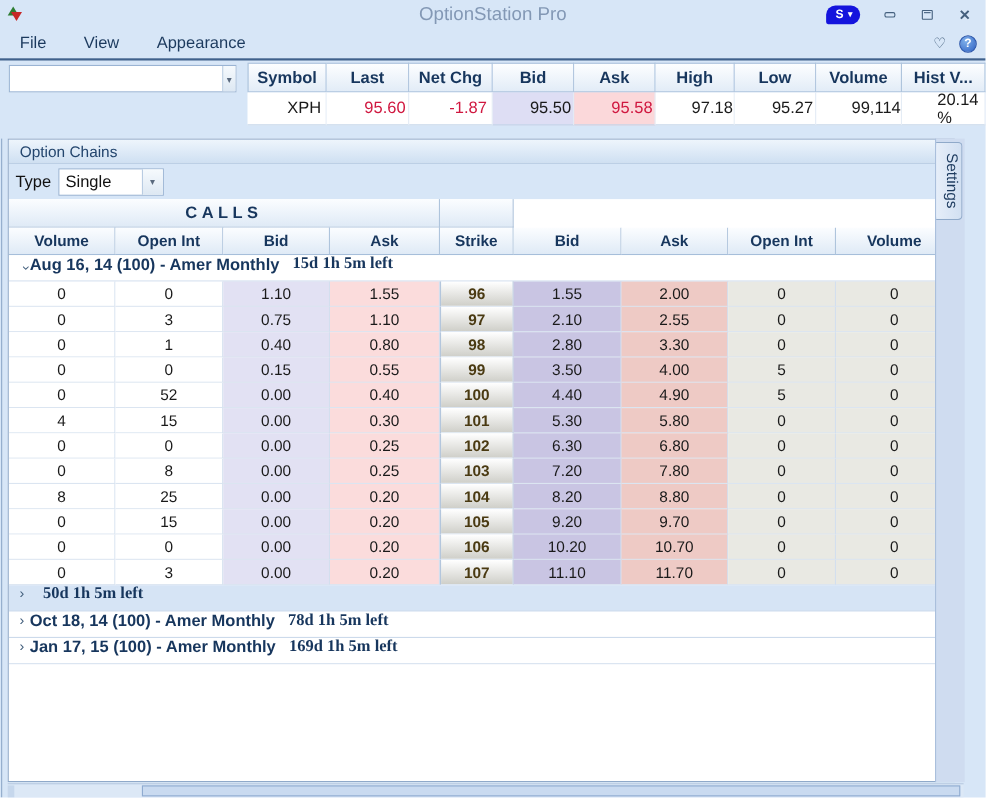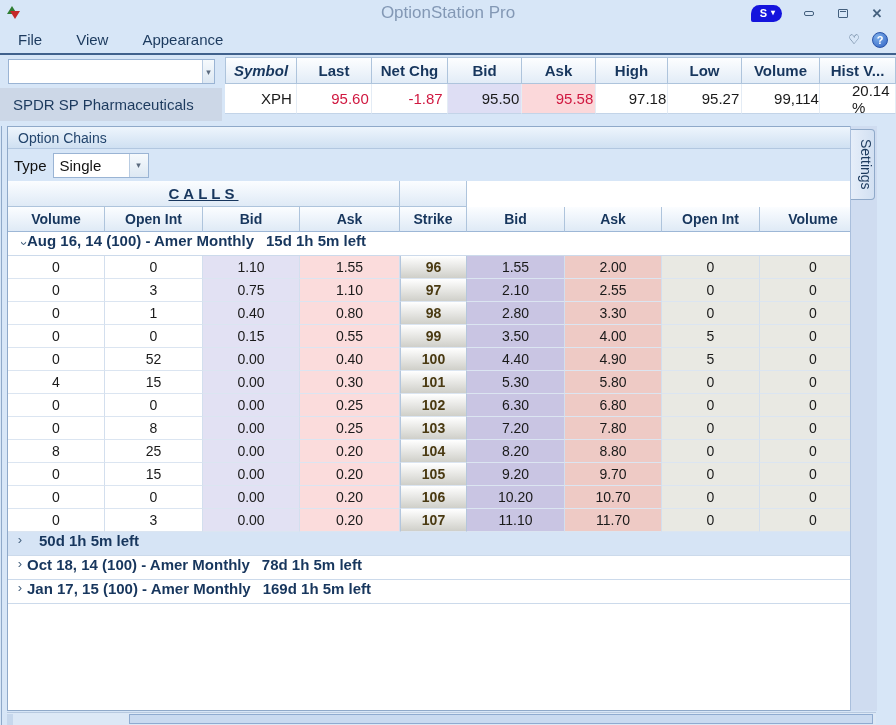--- a/index.html
+++ b/index.html
@@ -48,21 +48,21 @@
      font-family:"Liberation Sans", sans-serif; background:transparent; }
   .combo .arrow-btn { width:19px; border-left:1px solid #b9cce2; background:linear-gradient(#f6fafd,#dde8f3);
      color:#5a6a7e; font-size:9px; display:flex; align-items:center; justify-content:center; }
   .desc-strip { position:absolute; left:0; top:33px; width:222px; height:33px; background:#ccd7e7;
      display:flex; align-items:center; padding-left:13px; color:#1c3a5e; font-size:15px; }
 
   .quote-table { position:absolute; left:225px; top:2px;
      display:grid; grid-template-columns:72px 75px 76px 74px 74px 72px 74px 78px 76px; }
   .qh { height:27px; background:linear-gradient(#fdfeff,#e2ecf7); border:1px solid #aec4dc; border-left:none;
      display:flex; align-items:center; justify-content:center; font-weight:bold; font-size:15px; color:#17365d; }
-  .qh:first-child { border-left:1px solid #aec4dc;font-style:italic; }
+  .qh:first-child { border-left:1px solid #aec4dc; }
   .qv { height:30px; background:#fff; border-bottom:1px solid #c3d4e8; border-right:1px solid #e4ecf5;
      display:flex; align-items:center; justify-content:center; font-size:15px; color:#1a1a1a;padding-left:32px; }
   .qv:first-child { border-left:1px solid #e4ecf5; }
   .neg { color:#d01840; }
   .bg-qbid { background:#dedef4; }
   .bg-qask { background:#fbd8da; }
 
   
   .chains-panel { position:absolute; left:0; top:126px; width:877px; bottom:0;padding-left:34px; }
   .panel-inner { position:absolute; left:7px; top:0; width:861px; bottom:14px;
@@ -73,35 +73,35 @@
   .type-row { height:32px; background:#d7e6f7; display:flex; align-items:center; padding-left:6px;
      font-size:15px; color:#111; flex:0 0 auto; }
   .type-combo { width:96px; height:25px; background:#fff; border:1px solid #9ab4d4; margin-left:6px;
      display:flex; align-items:center; }
   .type-combo .val { flex:1; padding-left:6px; font-size:15px; color:#111; }
   .type-combo .arrow-btn { width:19px; height:100%; border-left:1px solid #b9cce2;
      background:linear-gradient(#f6fafd,#dde8f3); color:#5a6a7e; font-size:9px;
      display:flex; align-items:center; justify-content:center; }
 
   .grid9 { display:grid; grid-template-columns:97px 98px 97px 100px 67px 98px 97px 98px 107px; }
-  .group-row { display:grid; grid-template-columns:392px 67px 400px; flex:0 0 auto;text-decoration:underline; }
+  .group-row { display:grid; grid-template-columns:392px 67px 400px; flex:0 0 auto; }
   .group-cell { height:26px; background:linear-gradient(#fbfdff,#dfeaf6); border-right:1px solid #aec4dc;
      border-bottom:1px solid #aec4dc; display:flex; align-items:center; justify-content:center;
      font-weight:bold; font-size:15px; letter-spacing:4px; color:#17365d; }
   .col-row { flex:0 0 auto; }
   .ch { height:25px; background:linear-gradient(#fbfdff,#dfeaf6); border-right:1px solid #aec4dc;
      border-bottom:1px solid #9db7d6; display:flex; align-items:center; justify-content:center;
      font-weight:bold; font-size:14px; color:#17365d; }
 
   .exp-row { height:24px; display:flex; padding-left:5px;
      border-bottom:1px solid #ccdaeb; font-weight:bold; font-size:15px; color:#17365d; background:#fff; flex:0 0 auto; }
   .exp-row.selected { background:#d6e4f5; }
   .chev { width:14px; color:#44607e; font-weight:normal; font-size:13px; display:inline-flex; justify-content:center; }
   .chev-down { display:inline-block; transform:rotate(90deg); }
-  .exp-time { margin-left:12px; }
+  .exp-time { margin-left:12px;font-family:Liberation Serif, serif; }
 
   .opt-row { flex:0 0 auto; }
   .oc { height:23px; display:flex; align-items:center; justify-content:center; font-size:14px; color:#1a1a1a;
      border-right:1px solid #d3dfee; border-bottom:1px solid #dbe5f1; }
   .oc.plain { background:#fff; }
   .oc.cbid { background:#e2e1f3; }
   .oc.cask { background:#fbdcdc; }
   .oc.pbid { background:#c9c5e3; }
   .oc.pask { background:#eecac5; }
   .oc.pfar { background:#e9e9e3; }
@@ -161,21 +161,20 @@
   </div>
 </div>
 
 <div class="quote-section">
   <div class="combo">
     <input value="" style="">
     <div class="arrow-btn">
         <span>▾</span>
       </div>
   </div>
-  <div class="desc-strip">SPDR SP Pharmaceuticals</div>
   <div class="quote-table" id="quote-table">
       <div class="qh">Symbol</div>
       <div class="qh">Last</div>
       <div class="qh">Net Chg</div>
       <div class="qh">Bid</div>
       <div class="qh">Ask</div>
       <div class="qh">High</div>
       <div class="qh">Low</div>
       <div class="qh">Volume</div>
       <div class="qh">Hist V...</div>

